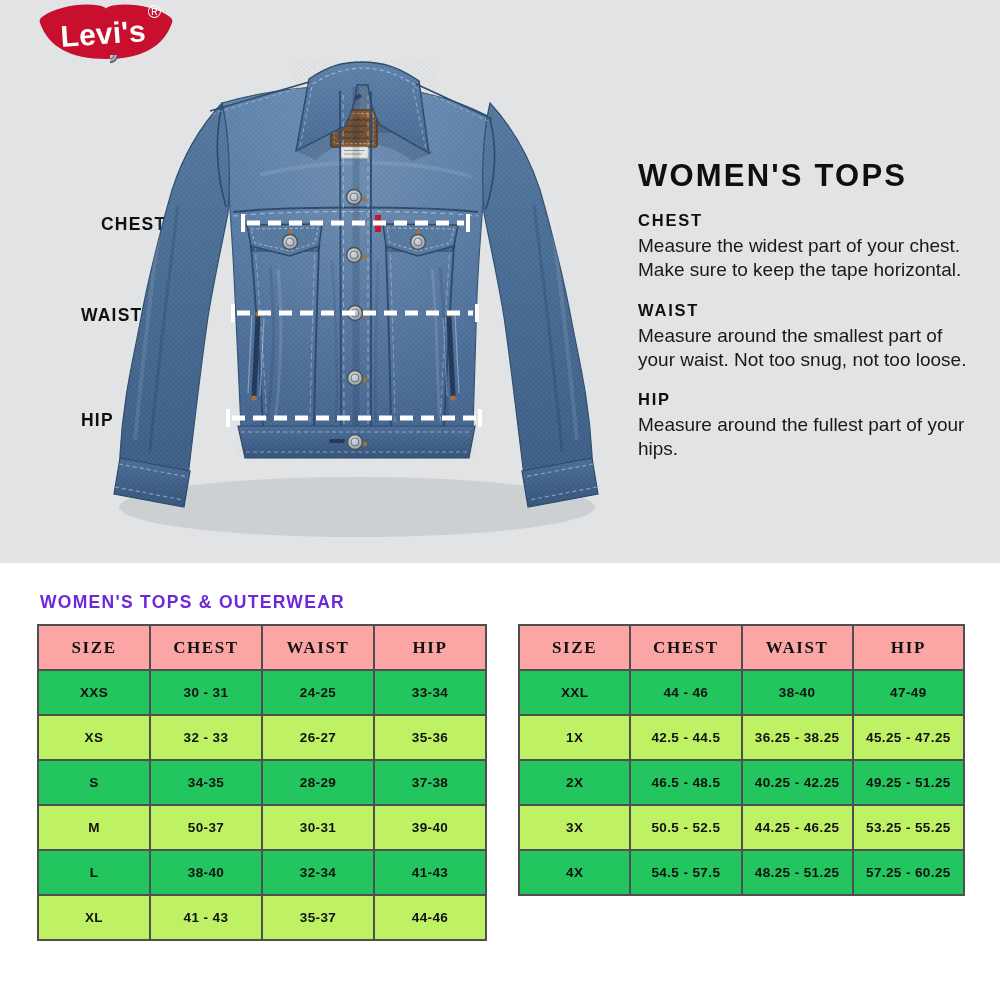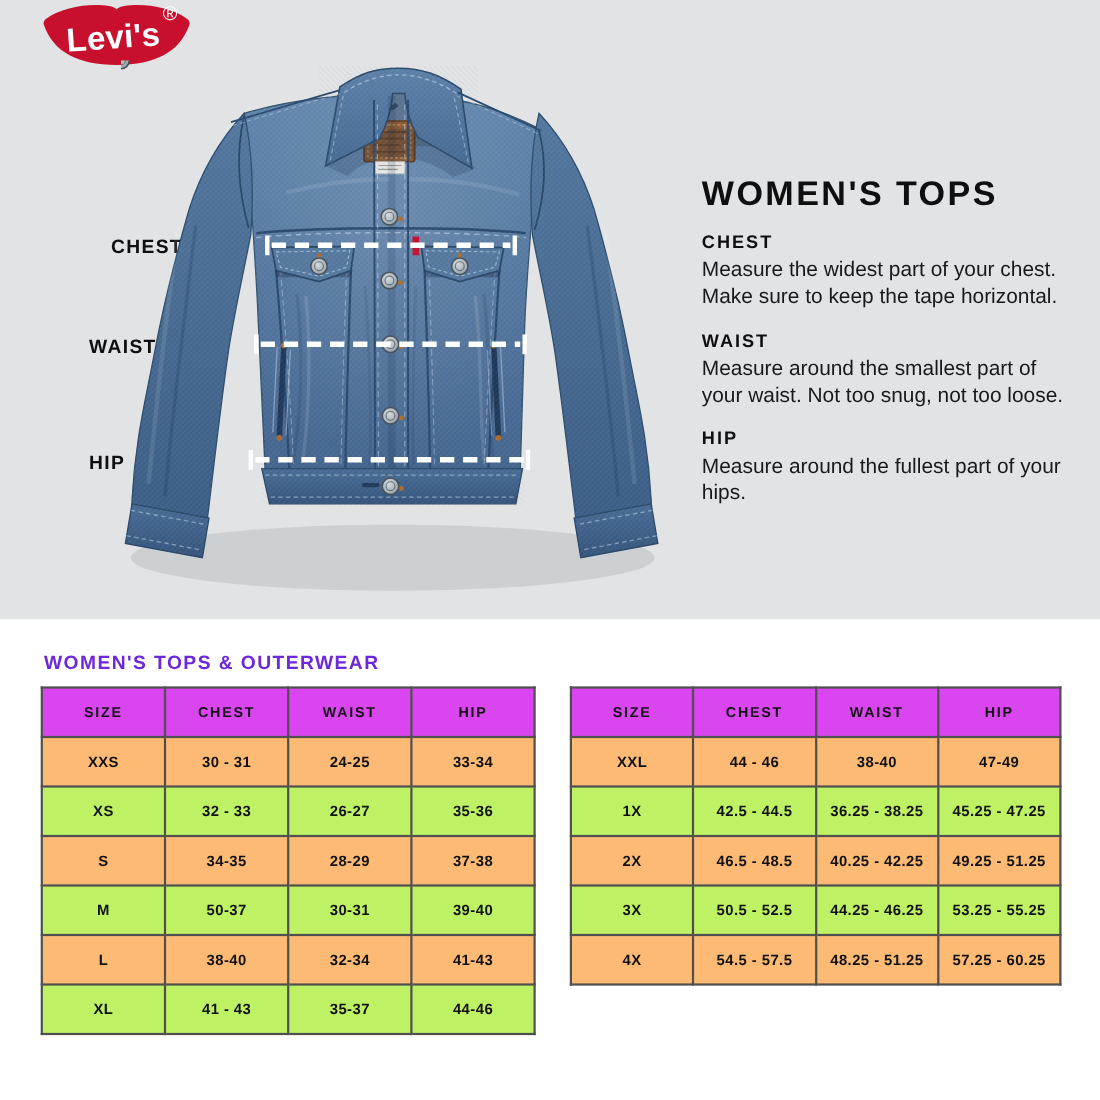--- a/index.html
+++ b/index.html
@@ -17,22 +17,22 @@
   .guide .sections{margin-top:17px;}
   .guide .sec{margin-bottom:19px;}
   .guide h3{margin:0 0 4px 0;font-size:16.5px;font-weight:bold;letter-spacing:1.8px;color:#0f0f10;}
   .guide p{margin:0;font-size:19px;line-height:1.26;color:#191919;}
   .size-title{position:absolute;left:40px;top:592px;font-size:17.5px;font-weight:bold;letter-spacing:1.3px;color:#6d28d9;}
   .tbl-wrap{position:absolute;top:624px;}
   #tbl-left{left:37px;width:450px;}
   #tbl-right{left:518px;width:447px;}
   table{border-collapse:collapse;width:100%;table-layout:fixed;}
   th,td{border:2px solid #4f4f4f;text-align:center;vertical-align:middle;height:43px;padding:0;}
-  th{background:#d946ef;font-size:13px;font-weight:bold;letter-spacing:1.6px;color:#111;}
-  td{background:#fdba74;font-size:13.5px;font-weight:700;letter-spacing:0.4px;color:#111;}
+  th{background:#fca5a5;font-size:17px;font-weight:bold;letter-spacing:1.6px;color:#111;font-family:Liberation Serif, serif;}
+  td{background:#22c55e;font-size:13.5px;font-weight:700;letter-spacing:0.4px;color:#111;}
   tr.stripe td{background:#bef264;}
 </style>
 </head>
 <body>
 
 <div class="stage">
 
   <div class="hero">
 
     <svg class="logo" viewBox="0 0 272 120">

